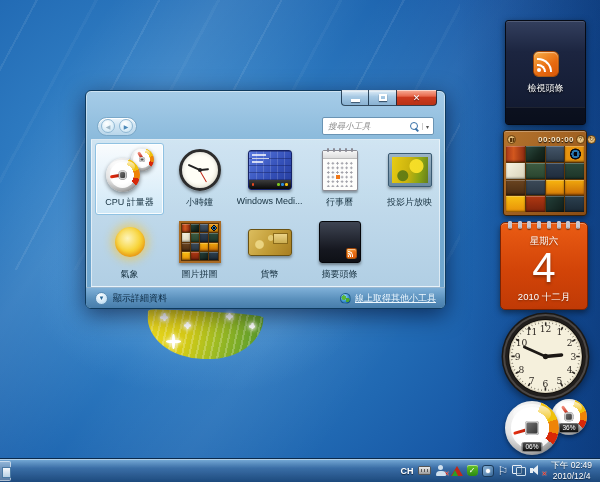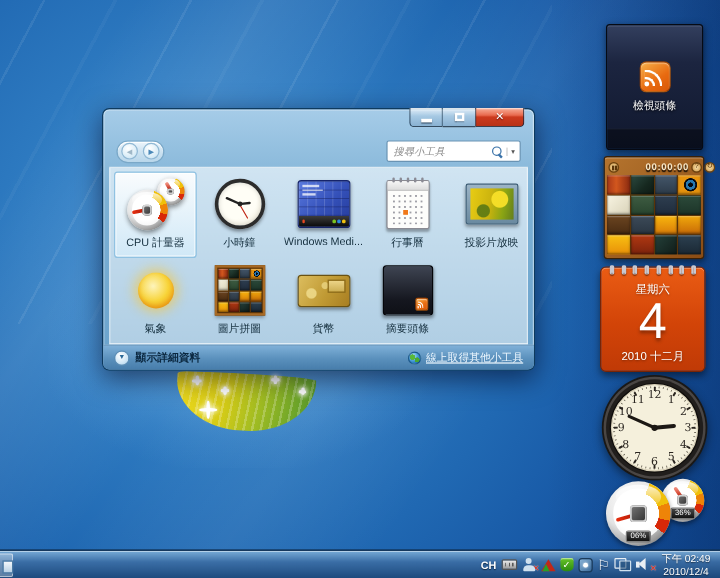--- a/index.html
+++ b/index.html
@@ -186,21 +186,21 @@
   .rss .dot { left:16%; bottom:16%; width:17%; height:17%; background:#fff; border-radius:50%; }
   .rss .a1 { left:16%; bottom:16%; width:36%; height:36%; border:solid #fff;
     border-width:2px 2px 0 0; border-radius:0 100% 0 0; }
   .rss .a2 { left:16%; bottom:16%; width:60%; height:60%; border:solid #fff;
     border-width:2px 2px 0 0; border-radius:0 100% 0 0; }
   .rss.mini .a1 { border-width:1.2px 1.2px 0 0; } .rss.mini .a2 { border-width:1.2px 1.2px 0 0; }
 
   .wfooter { height:21px; flex:none; display:flex; align-items:center; justify-content:space-between;
     padding:0 9px; border-top:1px solid rgba(255,255,255,.45); border-radius:0 0 5px 5px;
     background:linear-gradient(#7fb0d8,#5a90bc 55%,#477dab); }
-  .details { display:flex; gap:5px; font-size:9px; color:#0b2840; cursor:pointer;font-weight:bold; }
+  .details { display:flex; gap:5px; font-size:9px; color:#0b2840; cursor:pointer; }
   .circ { width:13px; height:13px; border-radius:50%; border:1px solid #5a8cb4; flex:none;
     background: radial-gradient(circle at 40% 30%, #ffffff, #cfe6f6 60%, #a8cce6);
     color:#2a6898; font-size:6px; display:flex; align-items:center; justify-content:center; }
   .online { display:flex; gap:4px; align-items:center; font-size:9px; color:#eef8ff; cursor:pointer; }
   .online a { color:#eef8ff; text-decoration:underline; }
   .globe { width:11px; height:11px; border-radius:50%; position:relative; overflow:hidden; flex:none;
     border:1px solid rgba(10,50,90,.5);
     background: radial-gradient(circle at 35% 30%, #bfe8f8, #4aa0d8 45%, #1a6ab0 80%); }
   .globe::before { content:""; position:absolute; inset:0;
     background:

